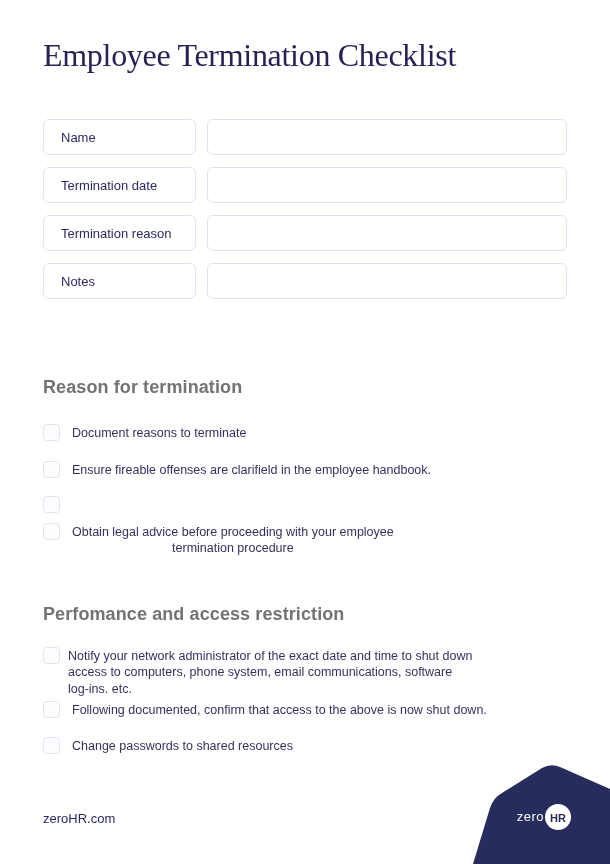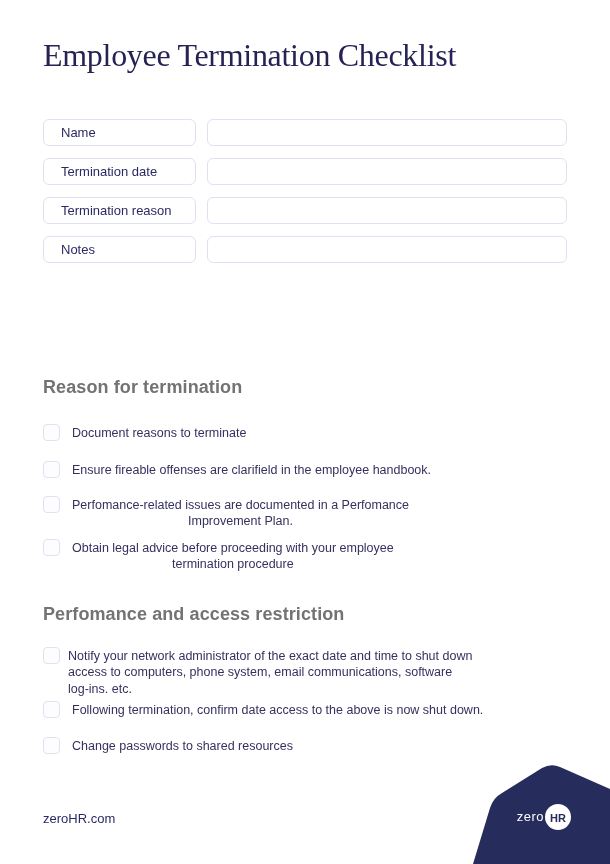--- a/index.html
+++ b/index.html
@@ -29,21 +29,21 @@
   
   .fields {
     position: absolute;
     left: 43px;
     right: 43px;
     top: 119px;
     display: flex;
     flex-direction: column;
     gap: 12px;
   }
-  .field-row { display: flex; gap: 11px; height: 27px; }
+  .field-row { display: flex; gap: 11px; height: 36px; }
   .label-box {
     width: 153px;
     flex: 0 0 153px;
     border: 1px solid #e0e1f0;
     border-radius: 6px;
     background: #ffffff;
     display: flex;
     align-items: center;
     padding-left: 17px;
     font-size: 13px;
@@ -149,43 +149,41 @@
       <div class="item">
         <span class="checkbox"></span>
         <span class="item-text">Document reasons to terminate</span>
       </div>
       <div class="item">
         <span class="checkbox"></span>
         <span class="item-text">Ensure fireable offenses are clarifield in the employee handbook.</span>
       </div>
       <div class="item">
         <span class="checkbox"></span>
-        <span class="item-text">Perfomance-related issues are documented in a Perfomance
-Improvement Plan.</span>
       </div>
       <div class="item">
         <span class="checkbox"></span>
         <span class="item-text">Obtain legal advice before proceeding with your employee
 termination procedure</span>
       </div>
     </div>
   </div>
 
   <div class="section section-2">
     <h2>Perfomance and access restriction</h2>
     <div class="items">
       <div class="item">
         <span class="checkbox"></span>
         <span class="item-text">Notify your network administrator of the exact date and time to shut down
 access to computers, phone system, email communications, software
 log-ins. etc.</span>
       </div>
       <div class="item">
         <span class="checkbox"></span>
-        <span class="item-text">Following termination, confirm date access to the above is now shut down.</span>
+        <span class="item-text">Following documented, confirm that access to the above is now shut down.</span>
       </div>
       <div class="item">
         <span class="checkbox"></span>
         <span class="item-text">Change passwords to shared resources</span>
       </div>
     </div>
   </div>
 
   <div class="footer-site">zeroHR.com</div>
 

